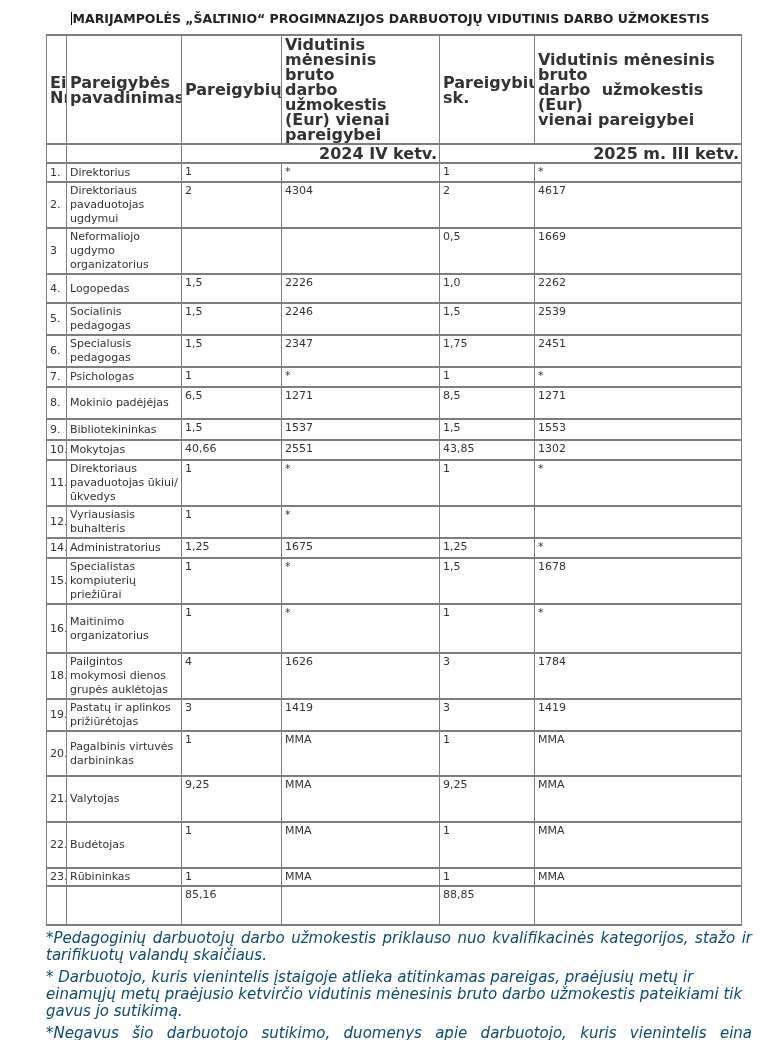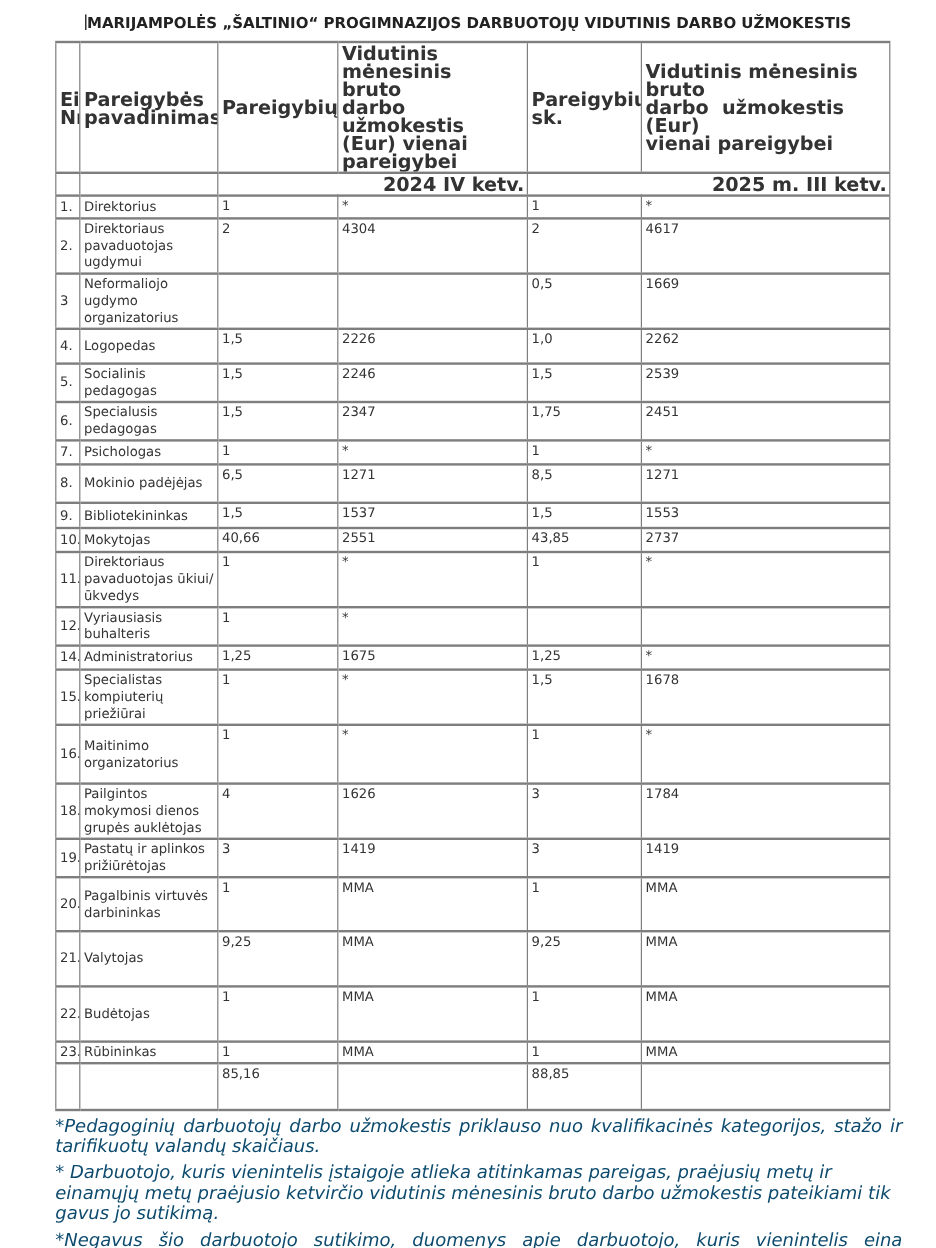--- a/index.html
+++ b/index.html
@@ -185,21 +185,21 @@
           <td class="c3">1537</td>
           <td class="c4">1,5</td>
           <td class="c5">1553</td>
         </tr>
         <tr>
           <td class="c0">10.</td>
           <td class="c1">Mokytojas</td>
           <td class="c2">40,66</td>
           <td class="c3">2551</td>
           <td class="c4">43,85</td>
-          <td class="c5">2737</td>
+          <td class="c5">1302</td>
         </tr>
         <tr>
           <td class="c0">11.</td>
           <td class="c1">Direktoriaus pavaduotojas ūkiui/ūkvedys</td>
           <td class="c2">1</td>
           <td class="c3">*</td>
           <td class="c4">1</td>
           <td class="c5">*</td>
         </tr>
         <tr>

